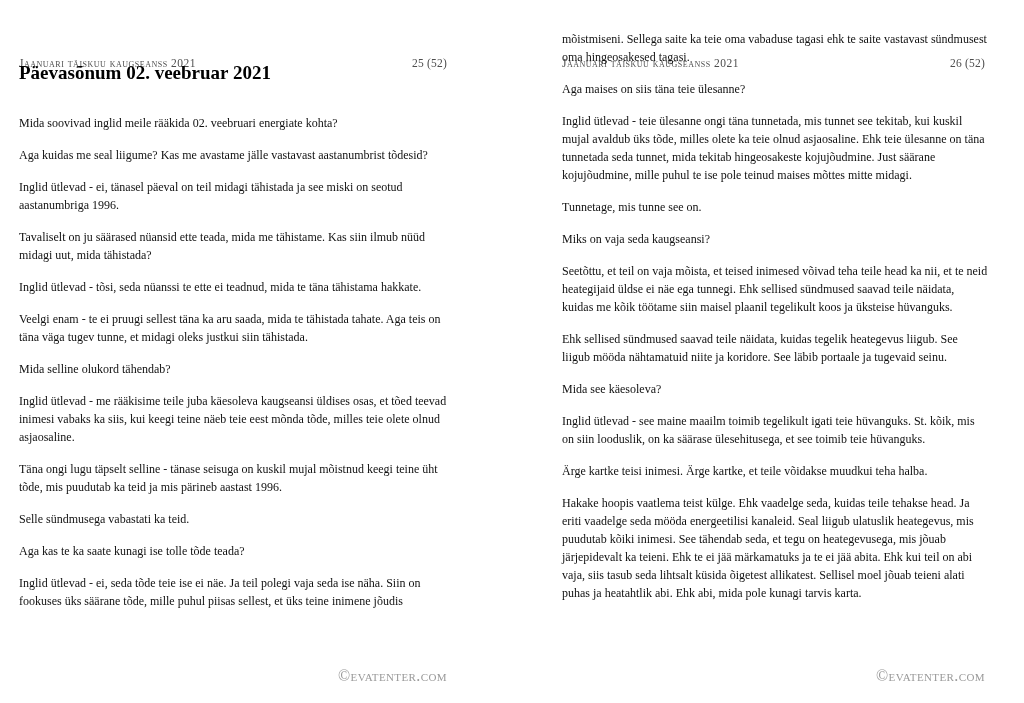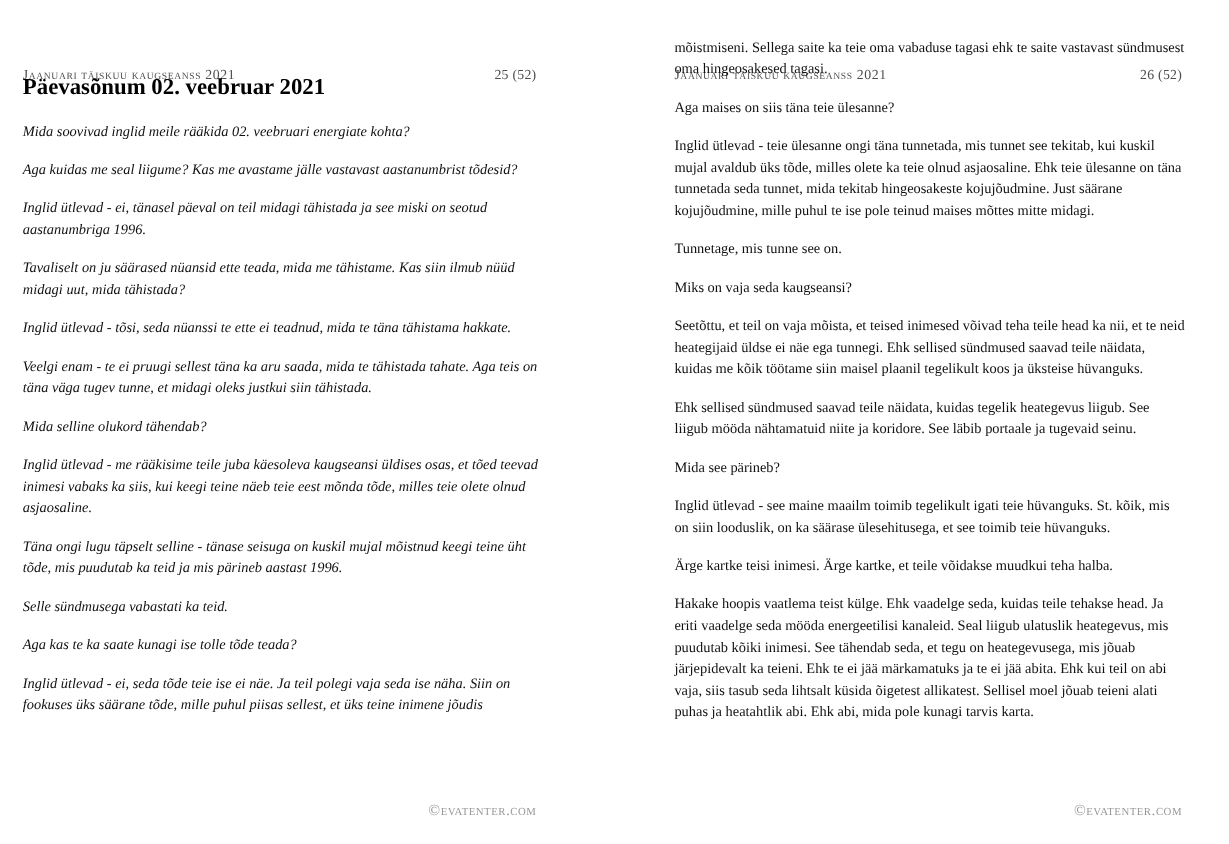--- a/index.html
+++ b/index.html
@@ -61,33 +61,33 @@
     font-weight: 700;
     color: #000000;
   }
 
   .page-body {
     position: absolute;
     font-size: 12px;
     line-height: 18px;
     color: #101010;
   }
-  #page-left  .page-body { top: 100px; left: 19px; width: 436px; font-style: italic; }
+  #page-left  .page-body { top: 114px; left: 19px; width: 436px; }
   #page-right .page-body { top: 30px;  left: 50px; width: 426px; }
   .page-body p {
     margin: 0 0 14px 0;
     padding: 0;
   }
 
   .page-footer {
     position: absolute;
     top: 667px;
     text-align: right;
     font-variant: small-caps;
-    font-size: 13px;
+    font-size: 16px;
     letter-spacing: 0.4px;
     color: #999999;
   }
   #page-left  .page-footer { left: 19px; width: 428px; }
   #page-right .page-footer { left: 50px; width: 423px; }
 </style>
 </head>
 <body>
 
 <div class="spread">
@@ -121,21 +121,21 @@
       <span class="page-number">26 (52)</span>
     </div>
     <div class="page-body">
         <p>mõistmiseni. Sellega saite ka teie oma vabaduse tagasi ehk te saite vastavast sündmusest oma hingeosakesed tagasi.</p>
         <p>Aga maises on siis täna teie ülesanne?</p>
         <p>Inglid ütlevad - teie ülesanne ongi täna tunnetada, mis tunnet see tekitab, kui kuskil mujal avaldub üks tõde, milles olete ka teie olnud asjaosaline. Ehk teie ülesanne on täna tunnetada seda tunnet, mida tekitab hingeosakeste kojujõudmine. Just säärane kojujõudmine, mille puhul te ise pole teinud maises mõttes mitte midagi.</p>
         <p>Tunnetage, mis tunne see on.</p>
         <p>Miks on vaja seda kaugseansi?</p>
         <p>Seetõttu, et teil on vaja mõista, et teised inimesed võivad teha teile head ka nii, et te neid heategijaid üldse ei näe ega tunnegi. Ehk sellised sündmused saavad teile näidata, kuidas me kõik töötame siin maisel plaanil tegelikult koos ja üksteise hüvanguks.</p>
         <p>Ehk sellised sündmused saavad teile näidata, kuidas tegelik heategevus liigub. See liigub mööda nähtamatuid niite ja koridore. See läbib portaale ja tugevaid seinu.</p>
-        <p>Mida see pärineb?</p>
+        <p>Mida see käesoleva?</p>
         <p>Inglid ütlevad - see maine maailm toimib tegelikult igati teie hüvanguks. St. kõik, mis on siin looduslik, on ka säärase ülesehitusega, et see toimib teie hüvanguks.</p>
         <p>Ärge kartke teisi inimesi. Ärge kartke, et teile võidakse muudkui teha halba.</p>
         <p>Hakake hoopis vaatlema teist külge. Ehk vaadelge seda, kuidas teile tehakse head. Ja eriti vaadelge seda mööda energeetilisi kanaleid. Seal liigub ulatuslik heategevus, mis puudutab kõiki inimesi. See tähendab seda, et tegu on heategevusega, mis jõuab järjepidevalt ka teieni. Ehk te ei jää märkamatuks ja te ei jää abita. Ehk kui teil on abi vaja, siis tasub seda lihtsalt küsida õigetest allikatest. Sellisel moel jõuab teieni alati puhas ja heatahtlik abi. Ehk abi, mida pole kunagi tarvis karta.</p>
       </div>
     <div class="page-footer">©evatenter.com</div>
   </section>
 
 </div>
 
 </body></html>

